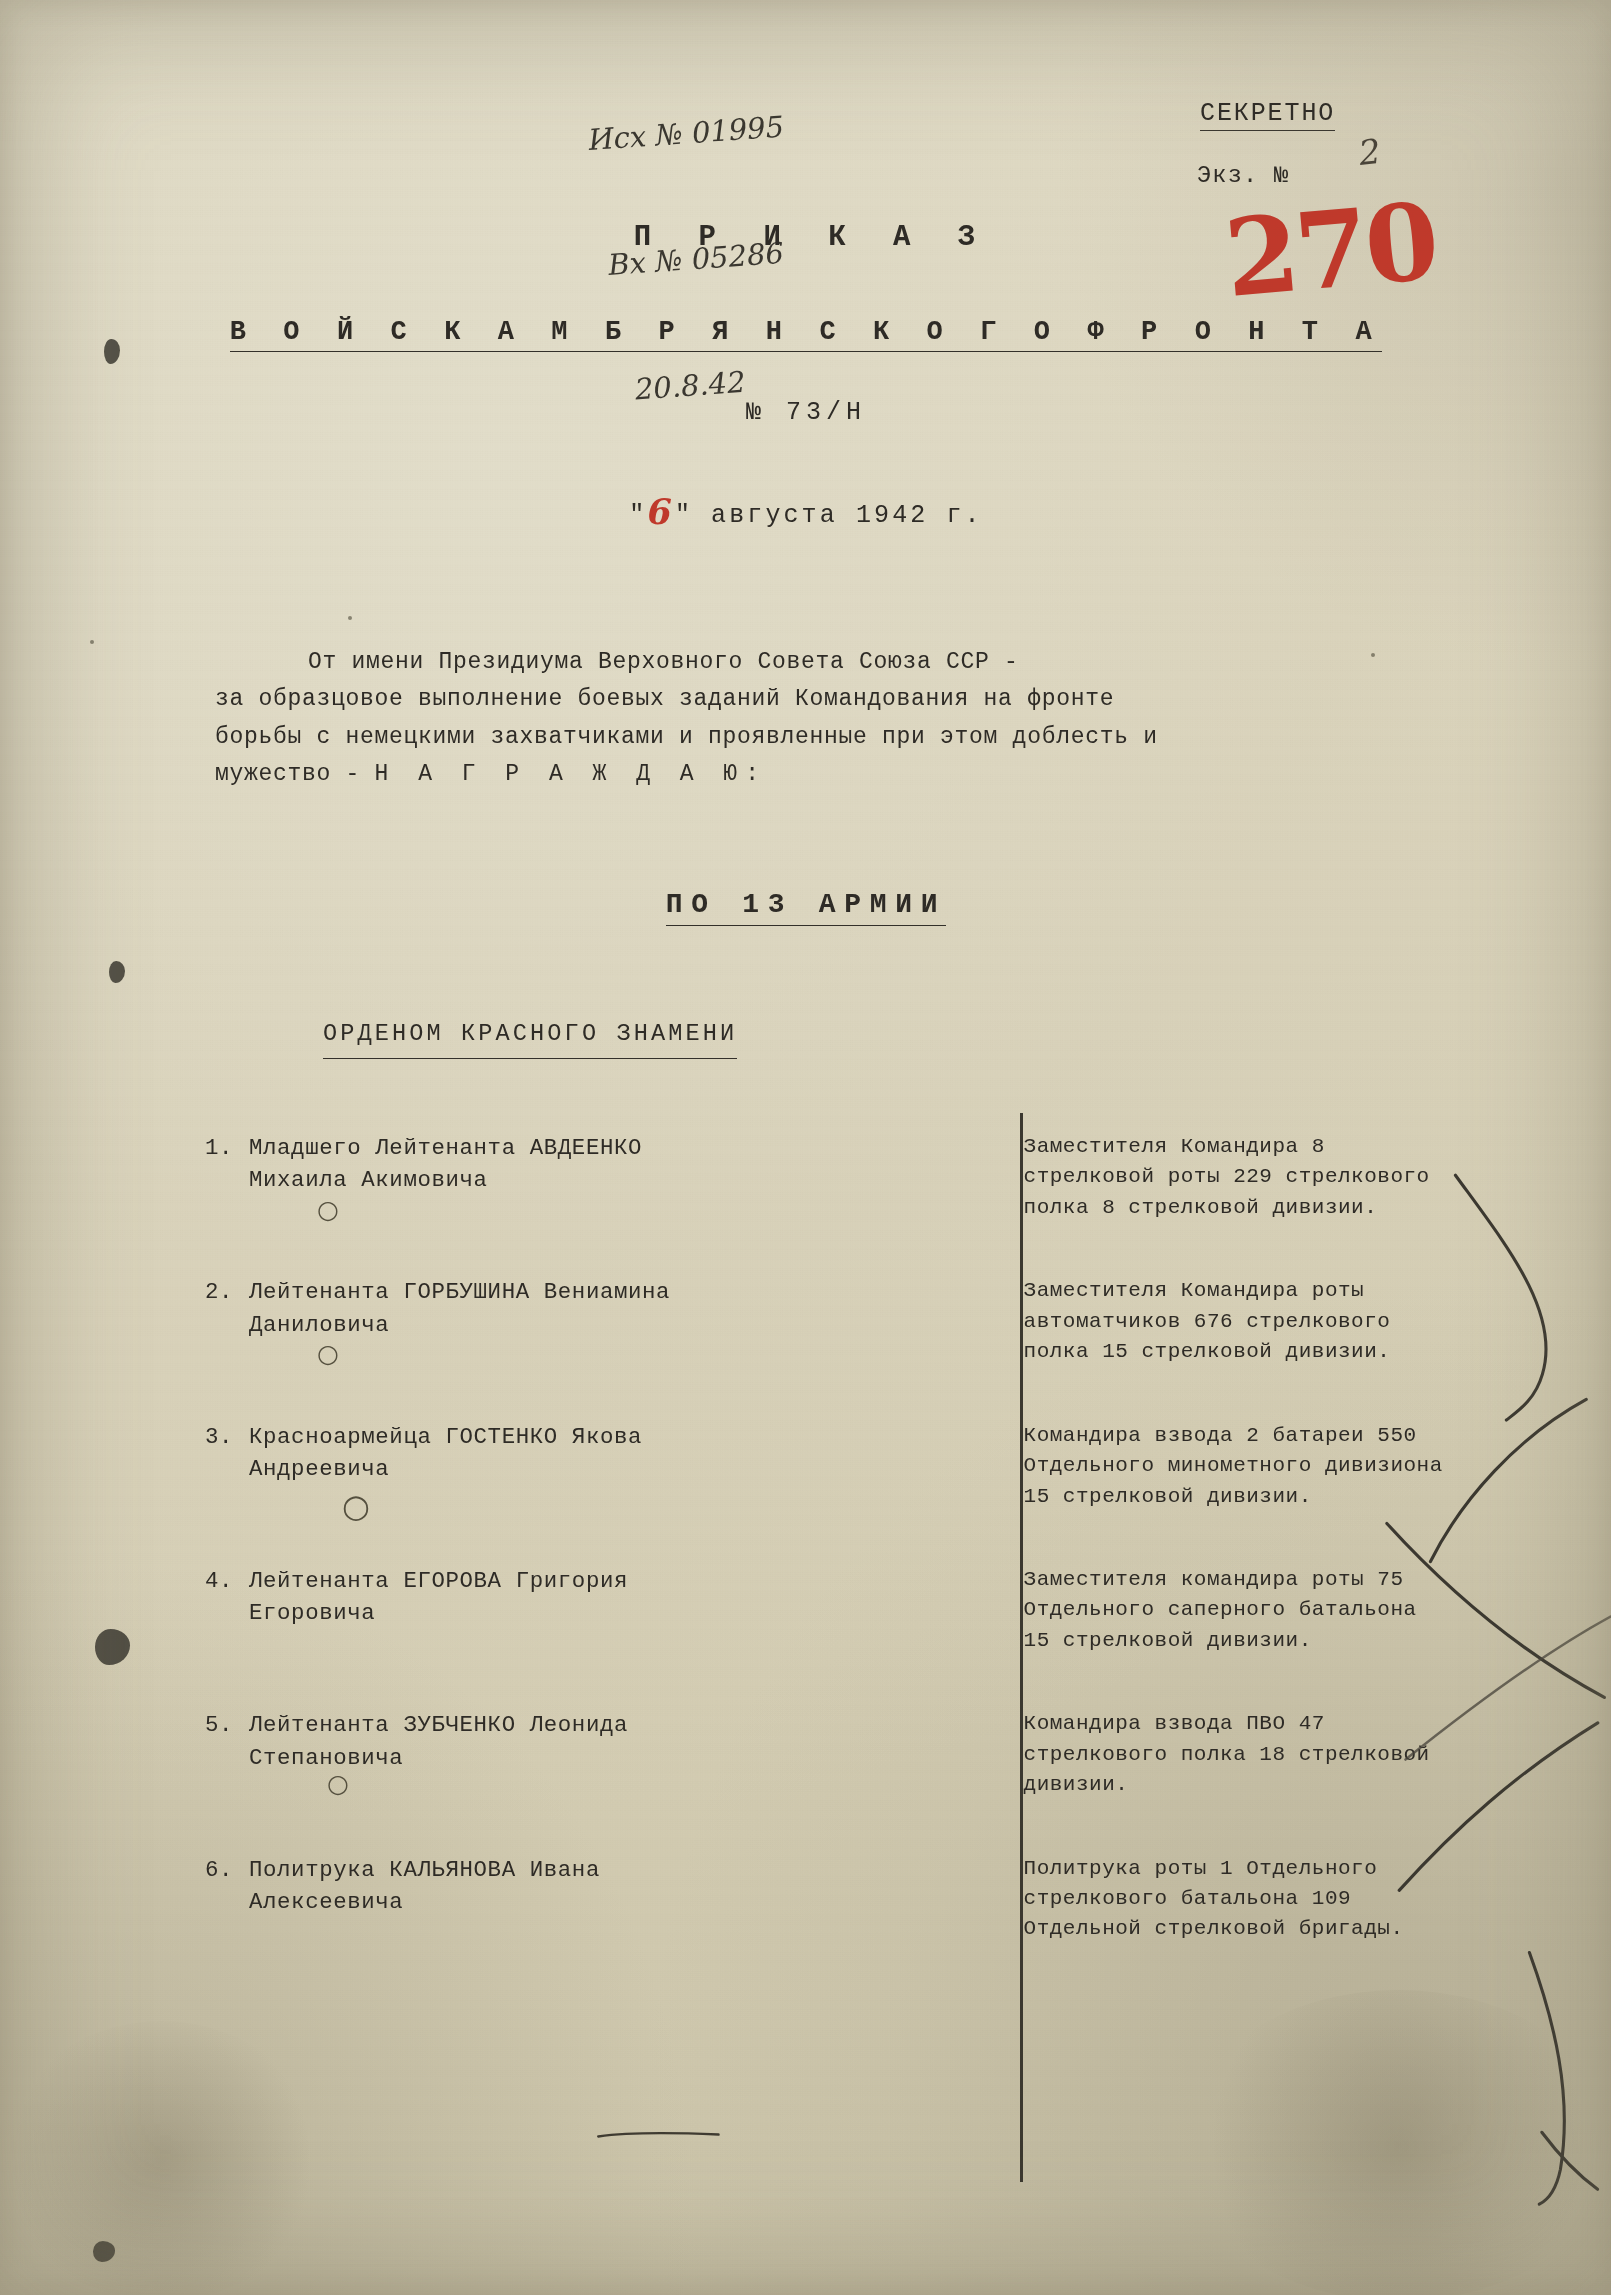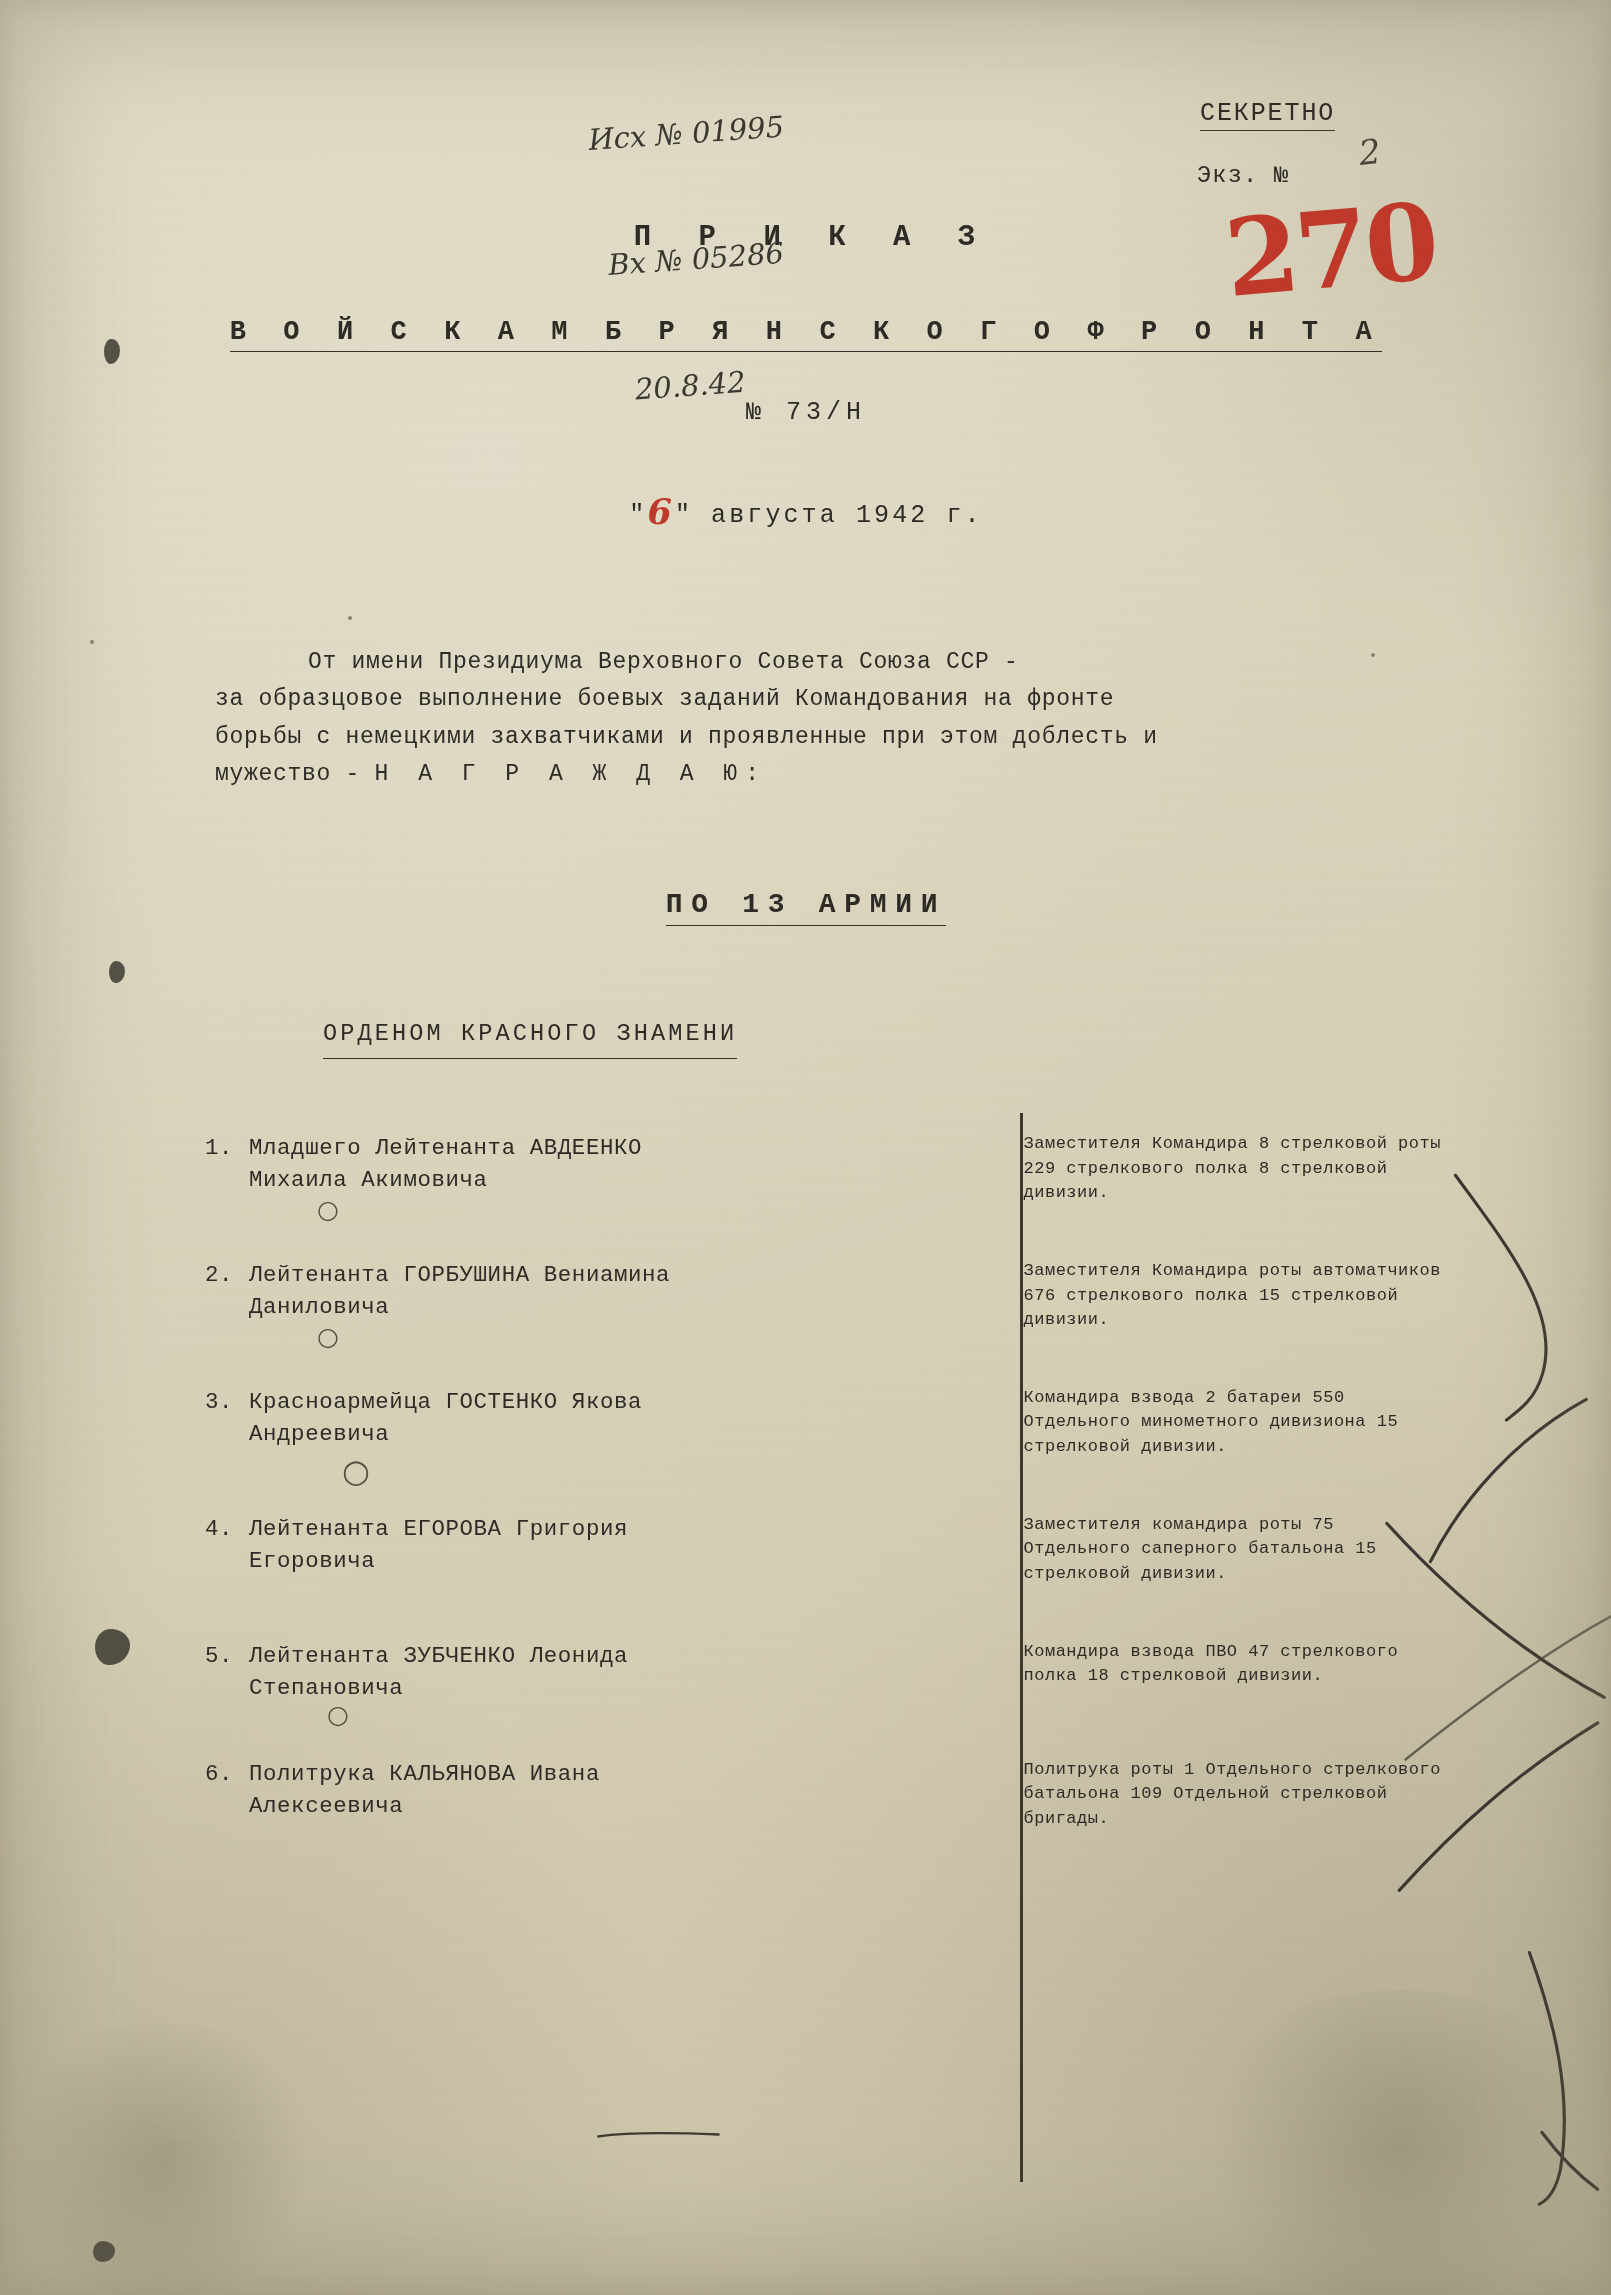--- a/index.html
+++ b/index.html
@@ -215,21 +215,21 @@
   .col-name .num {
     display: inline-block;
     width: 44px;
   }
   .col-name .nm-line2 {
     display: block;
     padding-left: 44px;
   }
   .col-role {
     width: 429px;
-    font-size: 17px;
+    font-size: 21px;
     line-height: 1.45;
     letter-spacing: 0.5px;
     padding-left: 25px;
     font-family: Liberation Mono, monospace;
   }
   .sig-mark {
     position: absolute;
     left: 112px;
     font-size: 25px;
     color: #55503f;

